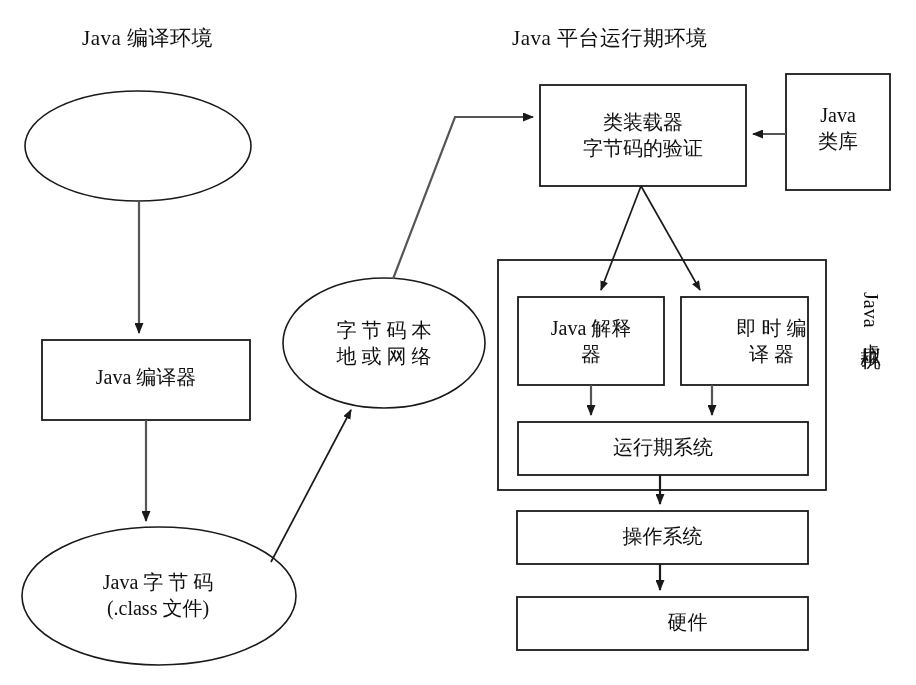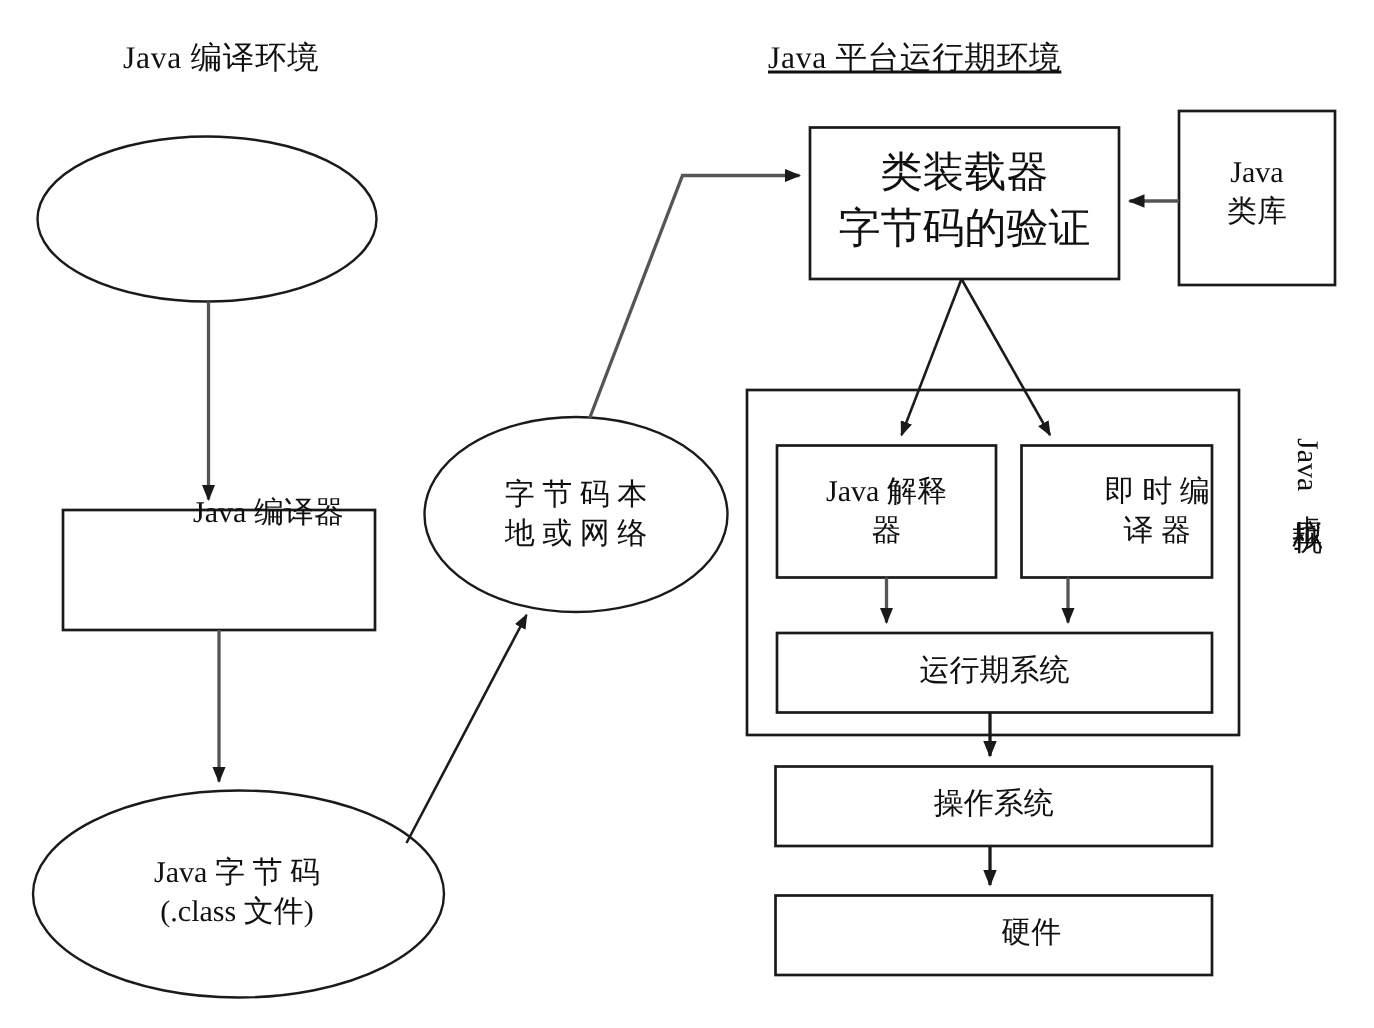--- a/index.html
+++ b/index.html
@@ -115,32 +115,32 @@
 
     <line x1="712" y1="385" x2="712" y2="415" stroke="#555555" stroke-width="2.2" marker-end="url(#arrowhead)"></line>
 
     <line x1="660" y1="475" x2="660" y2="504" stroke="#1a1a1a" stroke-width="2.2" marker-end="url(#arrowhead)"></line>
 
     <line x1="660" y1="564" x2="660" y2="590" stroke="#1a1a1a" stroke-width="2.2" marker-end="url(#arrowhead)"></line>
   </svg>
 
   <div class="section-title" style="left:82px; top:24px;">Java 编译环境</div>
 
-  <div class="section-title" style="left:512px; top:24px;text-decoration:underline;">Java 平台运行期环境</div>
+  <div class="section-title" style="left:512px; top:24px;">Java 平台运行期环境</div>
 
 
-  <div class="node-label" style="left:44px; top:327px; width:204px; height:30px; font-size:20px;margin-left:33px;">Java 编译器</div>
+  <div class="node-label" style="left:44px; top:362px; width:204px; height:30px; font-size:20px;">Java 编译器</div>
 
   <div class="node-label" style="left:36px; top:560px; width:244px; height:70px; font-size:20px;">Java 字 节 码
 (.class 文件)</div>
 
   <div class="node-label" style="left:300px; top:308px; width:168px; height:70px; font-size:20px;">字 节 码 本
 地 或 网 络</div>
 
-  <div class="node-label" style="left:542px; top:100px; width:202px; height:70px; font-size:28px;">类装载器
+  <div class="node-label" style="left:542px; top:100px; width:202px; height:70px; font-size:20px;">类装载器
 字节码的验证</div>
 
   <div class="node-label" style="left:788px; top:92px; width:100px; height:72px; font-size:20px;">Java
 类库</div>
 
   <div class="node-label" style="left:520px; top:310px; width:142px; height:62px; font-size:20px;">Java 解释
 器</div>
 
   <div class="node-label" style="left:683px; top:310px; width:123px; height:62px; font-size:20px;padding-left:27px;">即 时 编
 译 器</div>

